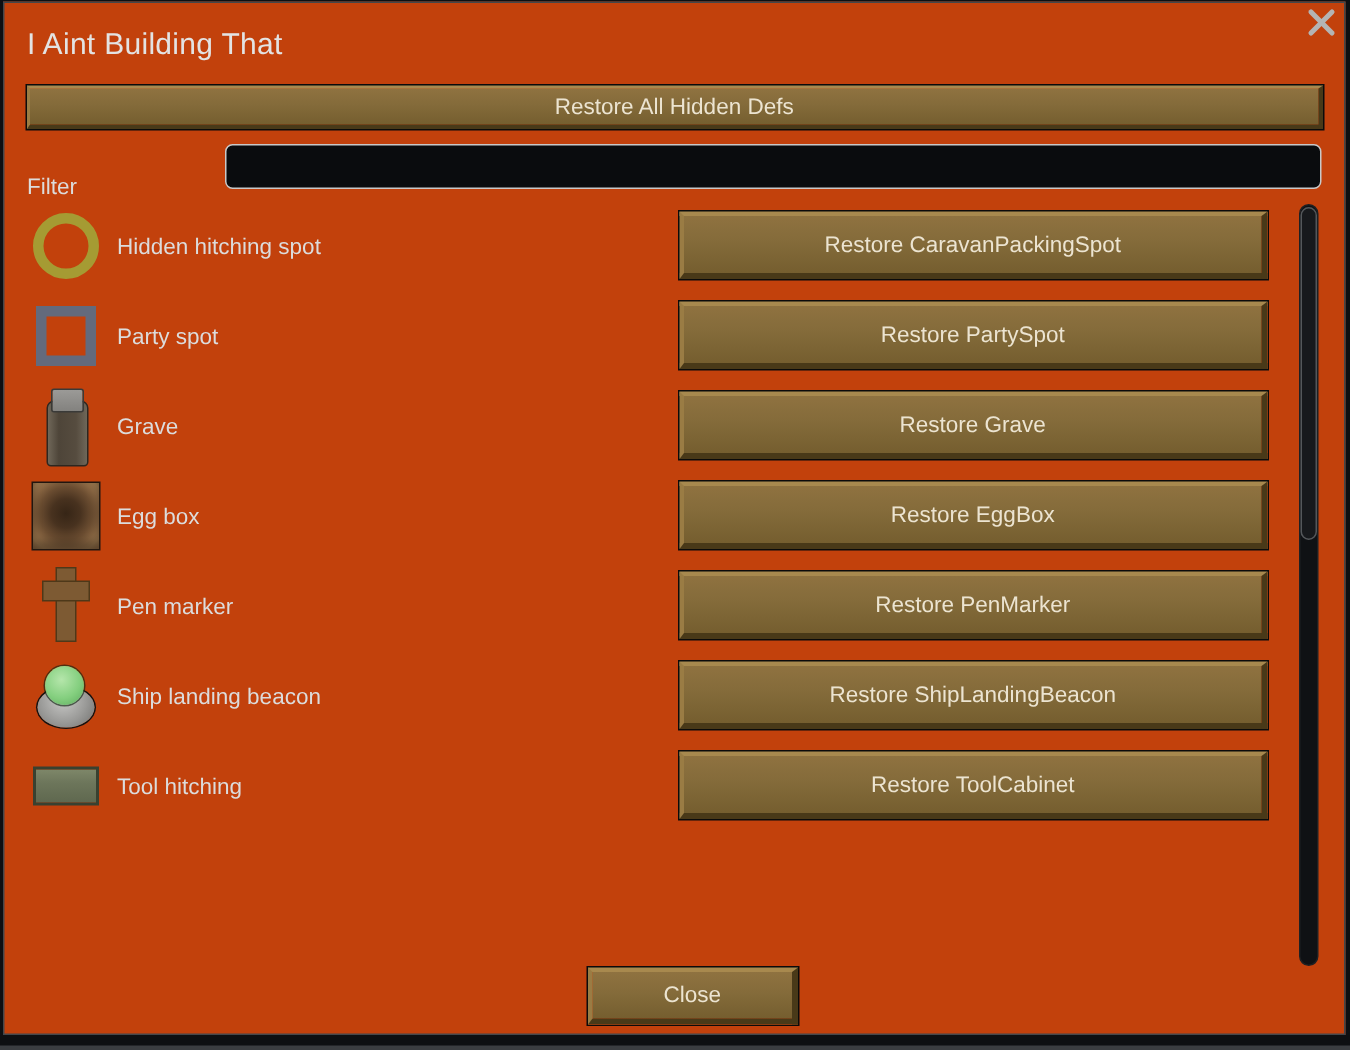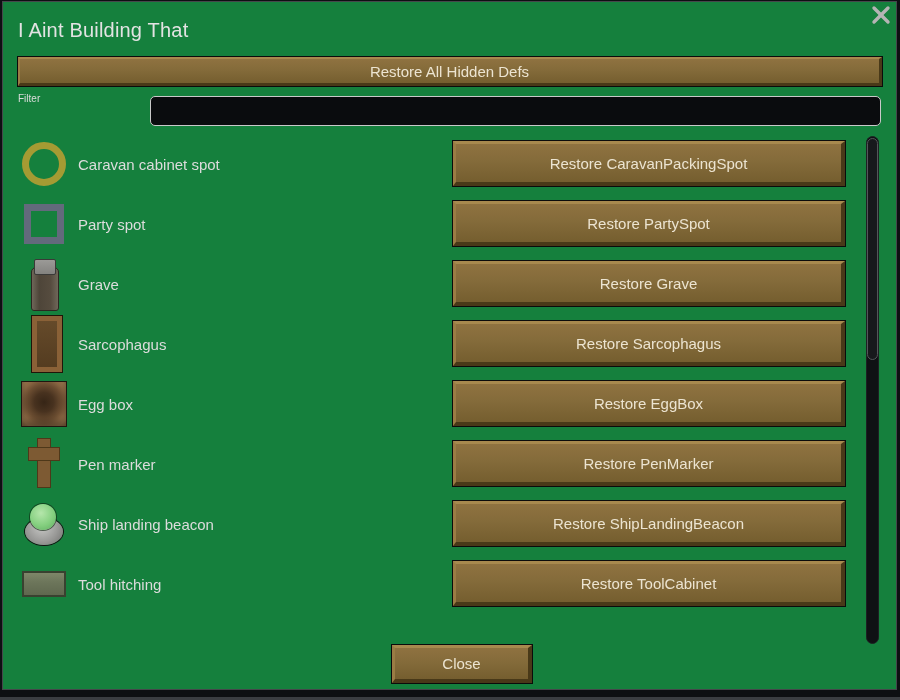--- a/index.html
+++ b/index.html
@@ -9,21 +9,21 @@
     font-family:"Liberation Sans", sans-serif;
     position:relative;
     overflow:hidden;
   }
   .bottom-strip {
     position:absolute; left:0; right:0; bottom:0; height:3px;
     background:#3a3d41;
   }
   .window {
     position:absolute; left:2px; top:1px; width:895px; height:689px;
-    background:#15803d;
+    background:#c2410c;
     border:1px solid #44474b;
   }
   
   .title {
     position:absolute; left:15px; top:17px;
     font-size:20px; color:#e3e3e3; letter-spacing:.2px;
   }
   .close-x {
     position:absolute; top:2px; right:3px; width:24px; height:24px;
     background:transparent; border:none; cursor:pointer;
@@ -41,22 +41,22 @@
     font-size:15px;
     cursor:pointer;
     text-align:center;
   }
   .restore-all {
     position:absolute; left:15px; top:55px; width:864px; height:29px;
     border-width:2px 3px 3px 2px;
   }
   
   .filter-label {
-    position:absolute; left:15px; top:91px;
-    font-size:10px; color:#dcdcdc;
+    position:absolute; left:15px; top:114px;
+    font-size:15px; color:#dcdcdc;
   }
   .filter-input {
     position:absolute; left:147px; top:94px; width:731px; height:30px;
     background:#0a0c0e;
     border:1px solid #c9c9c9;
     border-radius:5px;
     color:#e6e6e6; font-size:15px; padding:0 8px;
     outline:none;
   }
   
@@ -173,42 +173,37 @@
 
   <button class="rw-btn restore-all">Restore All Hidden Defs</button>
 
   <div class="filter-label">Filter</div>
   <input class="filter-input" type="text" value="" style="">
 
   <div class="scroll-viewport">
 
   <div class="row">
     <div class="icon icon-caravan-hitching-spot"></div>
-    <div class="row-label">Caravan cabinet spot</div>
+    <div class="row-label">Hidden hitching spot</div>
     <button class="rw-btn row-btn">Restore CaravanPackingSpot</button>
   </div>
 
   <div class="row">
     <div class="icon icon-party-spot"></div>
     <div class="row-label">Party spot</div>
     <button class="rw-btn row-btn">Restore PartySpot</button>
   </div>
 
 
   <div class="row">
     <div class="icon icon-grave"></div>
     <div class="row-label">Grave</div>
     <button class="rw-btn row-btn">Restore Grave</button>
   </div>
 
-  <div class="row">
-    <div class="icon icon-sarcophagus"></div>
-    <div class="row-label">Sarcophagus</div>
-    <button class="rw-btn row-btn">Restore Sarcophagus</button>
-  </div>
 
   <div class="row">
     <div class="icon icon-egg-box"></div>
     <div class="row-label">Egg box</div>
     <button class="rw-btn row-btn">Restore EggBox</button>
   </div>
 
   <div class="row">
     <div class="icon icon-pen-marker"></div>
     <div class="row-label">Pen marker</div>

